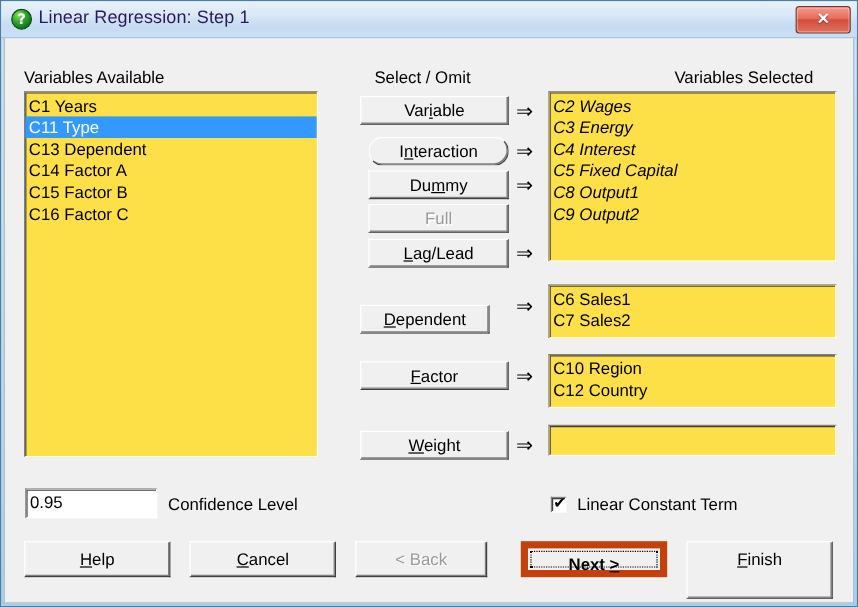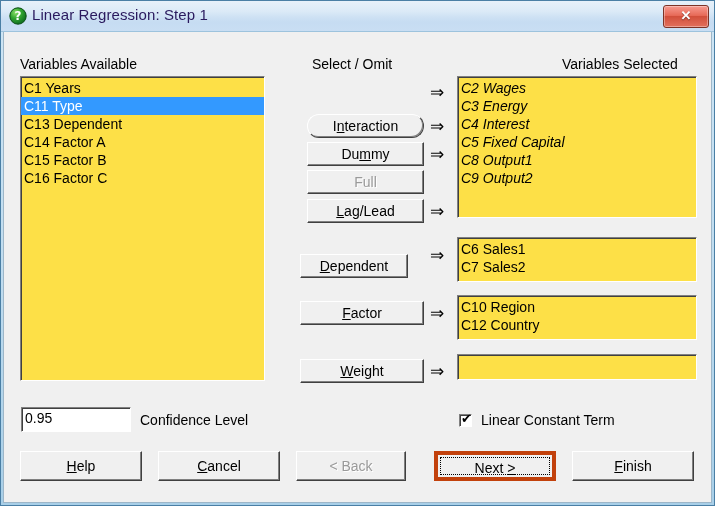--- a/index.html
+++ b/index.html
@@ -156,22 +156,23 @@
   .btn .cap {
     display: block;
     width: 100%;
   }
   .btn.disabled {
     color: #9a9a9a;
     text-shadow: 1px 1px 0 #ffffff;
     cursor: default;
   }
   .btn.default {
-    border: 4px solid #c2410c;
+    border: 6px solid #c2410c;
     box-shadow: none;
+    font-weight: bold;
   }
   .btn.default .focusring {
     position: absolute;
     left: 2px; top: 2px; right: 2px; bottom: 2px;
     border: 1px dotted #000000;
     pointer-events: none;
   }
   .btn u { text-decoration: underline; }
 
   
@@ -235,20 +236,23 @@
 
     <div class="listbox" id="list-available" style="left:16px; top:44px; width:245px; height:305px;">
         <div class="row">C1 Years</div>
         <div class="row sel">C11 Type</div>
         <div class="row">C13 Dependent</div>
         <div class="row">C14 Factor A</div>
         <div class="row">C15 Factor B</div>
         <div class="row">C16 Factor C</div>
       </div>
 
+    <div class="btn" style="left:296px; top:48px; width:124px; height:24px; line-height:22px;">
+      <span class="cap">Var<u>i</u>able</span>
+    </div>
     <div class="arrow" style="left:426px; top:52px;">⇒</div>
 
     <div class="btn" style="left:303px; top:82px; width:117px; height:24px; line-height:22px;border-radius:12px;">
       <span class="cap">I<u>n</u>teraction</span>
     </div>
     <div class="arrow" style="left:426px; top:86px;">⇒</div>
 
     <div class="btn" style="left:303px; top:110px; width:117px; height:24px; line-height:22px;">
       <span class="cap">Du<u>m</u>my</span>
     </div>
@@ -313,18 +317,18 @@
     <div class="btn" style="left:154px; top:419px; width:122px; height:30px; line-height:28px;">
       <span class="cap"><u>C</u>ancel</span>
     </div>
     <div class="btn disabled" style="left:292px; top:419px; width:110px; height:30px; line-height:28px;">
       <span class="cap">&lt; Back</span>
     </div>
     <div class="btn default" style="left:430px; top:419px; width:122px; height:30px; line-height:26px;">
       <span class="focusring"></span>
       <span class="cap">Next <u>&gt;</u></span>
     </div>
-    <div class="btn" style="left:568px; top:419px; width:122px; height:30px; line-height:28px;">
+    <div class="btn" style="left:568px; top:419px; width:122px; height:48px; line-height:28px;">
       <span class="cap"><u>F</u>inish</span>
     </div>
 
   </div>
 </div>
 
 </body></html>

